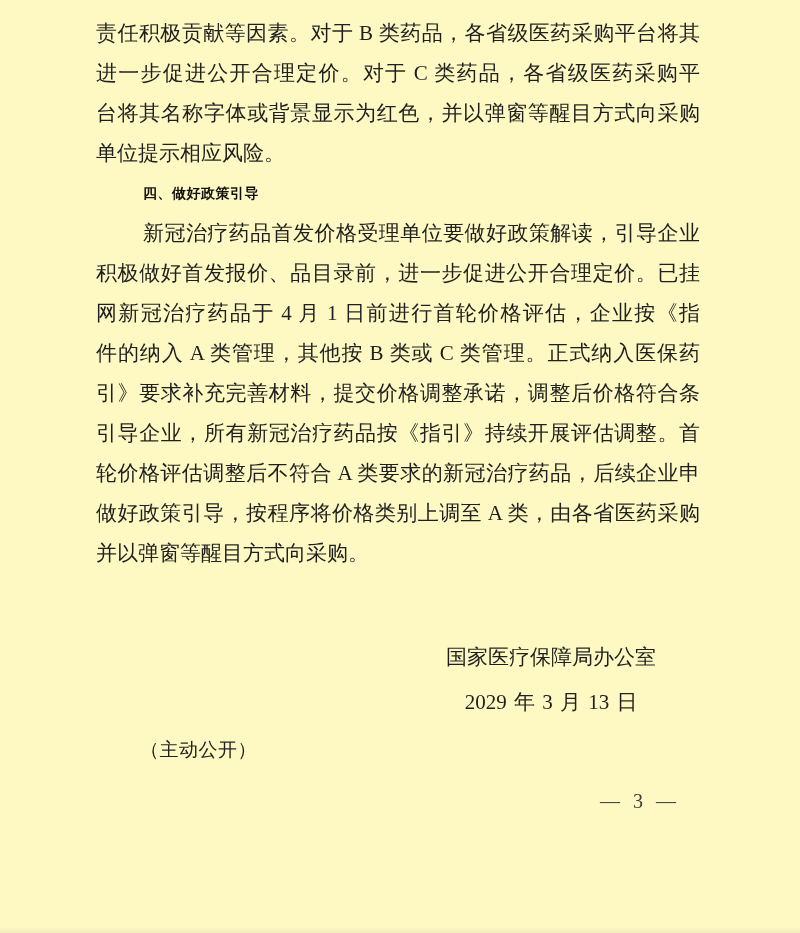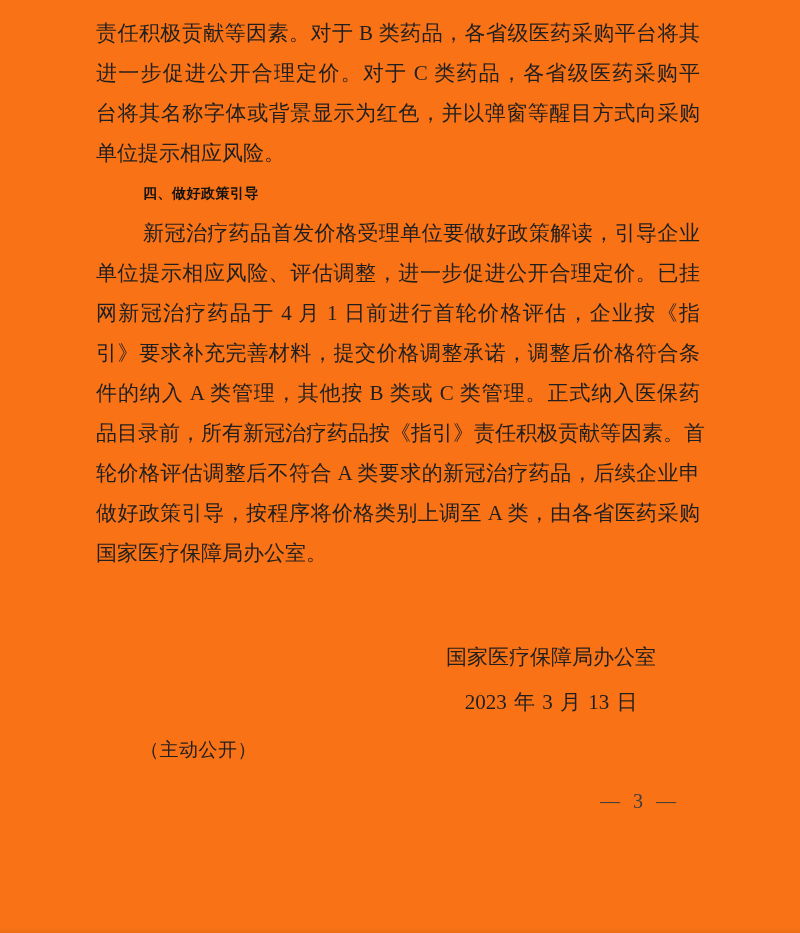--- a/index.html
+++ b/index.html
@@ -4,21 +4,21 @@
 <style>
   html, body {
     margin: 0;
     padding: 0;
     background: #ffffff;
   }
   .page {
     position: relative;
     width: 800px;
     height: 933px;
-    background: #f97316;
+    background: #fef9c3;
     overflow: hidden;
     font-family: "Liberation Serif", "DejaVu Serif", serif;
     color: #1f1f1f;
   }
   .content {
     position: absolute;
     left: 96px;
     top: 13px;
     width: 604px;
   }
@@ -98,34 +98,34 @@
       <div class="tline just">责任积极贡献等因素。对于 B 类药品，各省级医药采购平台将其</div>
       <div class="tline just">进一步促进公开合理定价。对于 C 类药品，各省级医药采购平</div>
       <div class="tline just">台将其名称字体或背景显示为红色，并以弹窗等醒目方式向采购</div>
       <div class="tline">单位提示相应风险。</div>
     </div>
 
     <div class="tline heading">四、做好政策引导</div>
 
     <div class="para">
       <div class="tline just ind">新冠治疗药品首发价格受理单位要做好政策解读，引导企业</div>
-      <div class="tline just">单位提示相应风险、评估调整，进一步促进公开合理定价。已挂</div>
+      <div class="tline just">积极做好首发报价、品目录前，进一步促进公开合理定价。已挂</div>
       <div class="tline just">网新冠治疗药品于 4 月 1 日前进行首轮价格评估，企业按《指</div>
+      <div class="tline just">件的纳入 A 类管理，其他按 B 类或 C 类管理。正式纳入医保药</div>
       <div class="tline just">引》要求补充完善材料，提交价格调整承诺，调整后价格符合条</div>
-      <div class="tline just">件的纳入 A 类管理，其他按 B 类或 C 类管理。正式纳入医保药</div>
-      <div class="tline just">品目录前，所有新冠治疗药品按《指引》责任积极贡献等因素。首</div>
+      <div class="tline just">引导企业，所有新冠治疗药品按《指引》持续开展评估调整。首</div>
       <div class="tline just">轮价格评估调整后不符合 A 类要求的新冠治疗药品，后续企业申</div>
       <div class="tline just">做好政策引导，按程序将价格类别上调至 A 类，由各省医药采购</div>
-      <div class="tline">国家医疗保障局办公室。</div>
+      <div class="tline">并以弹窗等醒目方式向采购。</div>
     </div>
 
 
     <div class="sigblock">
       <div class="tline">国家医疗保障局办公室</div>
-      <div class="tline sigdate">2023 年 3 月 13 日</div>
+      <div class="tline sigdate">2029 年 3 月 13 日</div>
     </div>
 
     <div class="tline note">（主动公开）</div>
 
     <div class="tline pagenum">— 3 —</div>
 
   </div>
   <div class="scan-edge"></div>
 </div>
 

